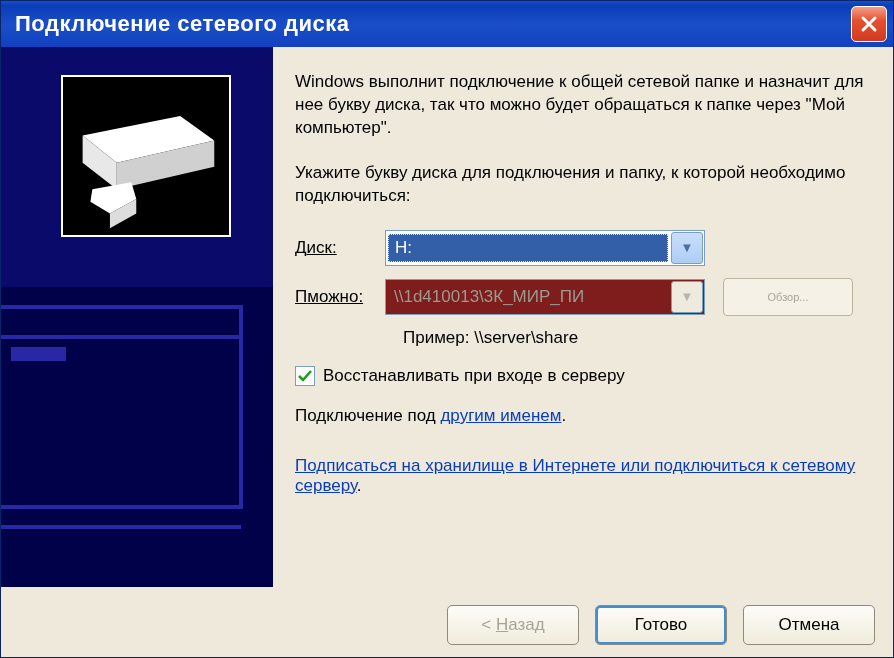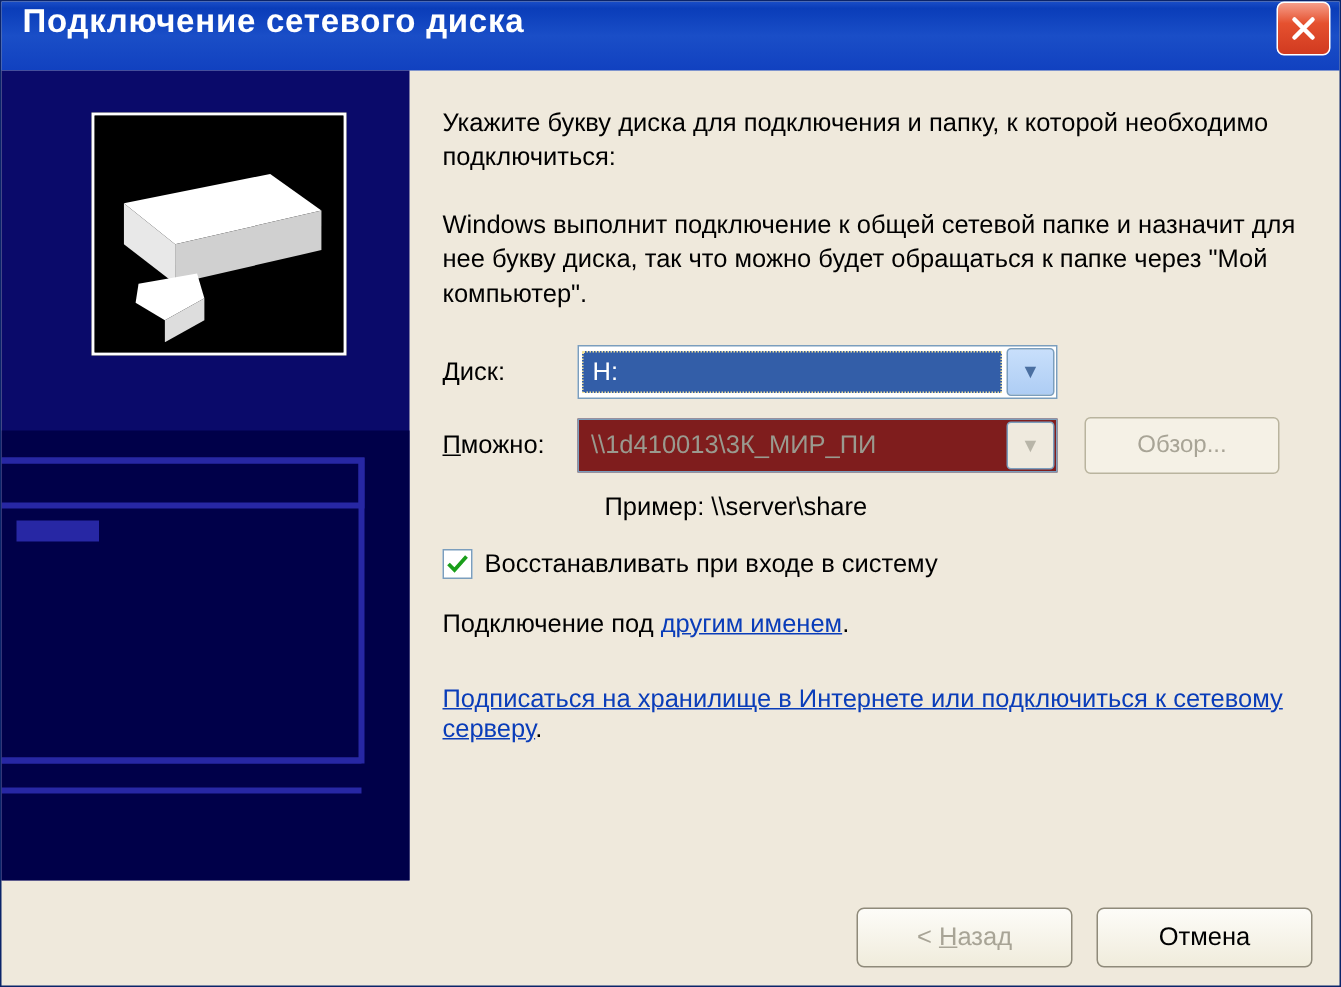--- a/index.html
+++ b/index.html
@@ -15,20 +15,21 @@
     width: 894px;
     height: 658px;
     border: 1px solid #0a246a;
     background: #efe9dc;
     position: relative;
   }
   .titlebar {
     height: 46px;
     background: linear-gradient(to bottom, #1a4ec7 0%, #0a3db9 10%, #1a4ec7 50%, #1141c0 100%);
     display: flex;
+    align-items: center;
     padding: 0 6px 0 14px;
     justify-content: space-between;
   }
   .titlebar-title {
     color: #fff;
     font-size: 22px;
     font-weight: bold;
     letter-spacing: 0.5px;
   }
   .close-btn {
@@ -85,20 +86,21 @@
     line-height: 1.35;
     margin-bottom: 22px;
   }
   .form-row {
     display: flex;
     align-items: center;
     margin-bottom: 12px;
   }
   .form-label {
     width: 90px;
+    text-decoration: underline;
   }
   .form-label .u { text-decoration: underline; }
   .combo {
     display: flex;
     align-items: center;
     border: 1px solid #7b9ebd;
     background: #fff;
     height: 36px;
     width: 320px;
   }
@@ -139,21 +141,21 @@
     color: #b8b5a8;
   }
   .browse-btn {
     margin-left: 18px;
     height: 38px;
     width: 130px;
     border: 1px solid #b9b49e;
     border-radius: 4px;
     background: #f5f1e6;
     color: #a8a496;
-    font-size: 16px;
+    font-size: 11px;
     cursor: default;
   }
   .example-row {
     padding-left: 108px;
     margin-top: 8px;
     margin-bottom: 18px;
   }
   .checkbox-row {
     display: flex;
     align-items: center;
@@ -182,21 +184,21 @@
   }
   .buttons {
     position: absolute;
     bottom: 12px;
     right: 18px;
     display: flex;
     gap: 16px;
   }
   .btn {
     height: 40px;
-    width: 144px;
+    width: 132px;
     border: 1px solid #8f8a7a;
     border-radius: 5px;
     background: linear-gradient(to bottom, #fdfcf8 0%, #f0ecdc 100%);
     font-size: 17px;
     color: #000;
     cursor: pointer;
   }
   .btn.disabled {
     color: #a8a496;
     cursor: default;
@@ -238,22 +240,22 @@
           <rect x="-10" y="20" width="250" height="200" fill="none" stroke="#2a2aa8" stroke-width="4"></rect>
           <rect x="-10" y="20" width="250" height="30" fill="none" stroke="#2a2aa8" stroke-width="4"></rect>
           <rect x="10" y="60" width="55" height="14" fill="#2a2aa8"></rect>
           <line x1="-10" y1="220" x2="240" y2="220" stroke="#2a2aa8" stroke-width="4"></line>
           <line x1="-10" y1="240" x2="240" y2="240" stroke="#2a2aa8" stroke-width="4"></line>
         </svg>
       </div>
     </div>
 
     <div class="main">
+      <p class="para">Windows выполнит подключение к общей сетевой папке и назначит для нее букву диска, так что можно будет обращаться к папке через "Мой компьютер".</p>
       <p class="para">Укажите букву диска для подключения и папку, к которой необходимо подключиться:</p>
-      <p class="para">Windows выполнит подключение к общей сетевой папке и назначит для нее букву диска, так что можно будет обращаться к папке через "Мой компьютер".</p>
 
       <div class="form-row">
         <div class="form-label"><span class="u">Д</span><span>иск:</span></div>
         <div class="combo drive">
           <div class="combo-inner">H:</div>
           <div class="combo-arrow">▼</div>
         </div>
       </div>
 
       <div class="form-row">
@@ -266,31 +268,32 @@
       </div>
 
       <div class="example-row">Пример: \\server\share</div>
 
       <div class="checkbox-row">
         <div class="checkbox">
           <svg width="16" height="16" viewBox="0 0 16 16">
             <path d="M2 8 L6 12 L14 3" stroke="#1a9e1a" stroke-width="2.5" fill="none"></path>
           </svg>
         </div>
-        <span><span class="u">В</span><span>осстанавливать при входе в систему</span></span>
+        <span><span class="u">В</span><span>осстанавливать при входе в серверу</span></span>
       </div>
 
       <p class="connect-as">
         <span>Подключение под </span><span class="link">другим именем</span><span>.</span>
       </p>
 
       <p>
         <span class="link">Подписаться на хранилище в Интернете или подключиться к сетевому серверу</span><span>.</span>
       </p>
     </div>
   </div>
 
   <div class="buttons">
     <button class="btn disabled"><span>&lt; </span><span class="u">Н</span><span>азад</span></button>
+    <button class="btn default">Готово</button>
     <button class="btn">Отмена</button>
   </div>
 
 </div>
 
 </body></html>

